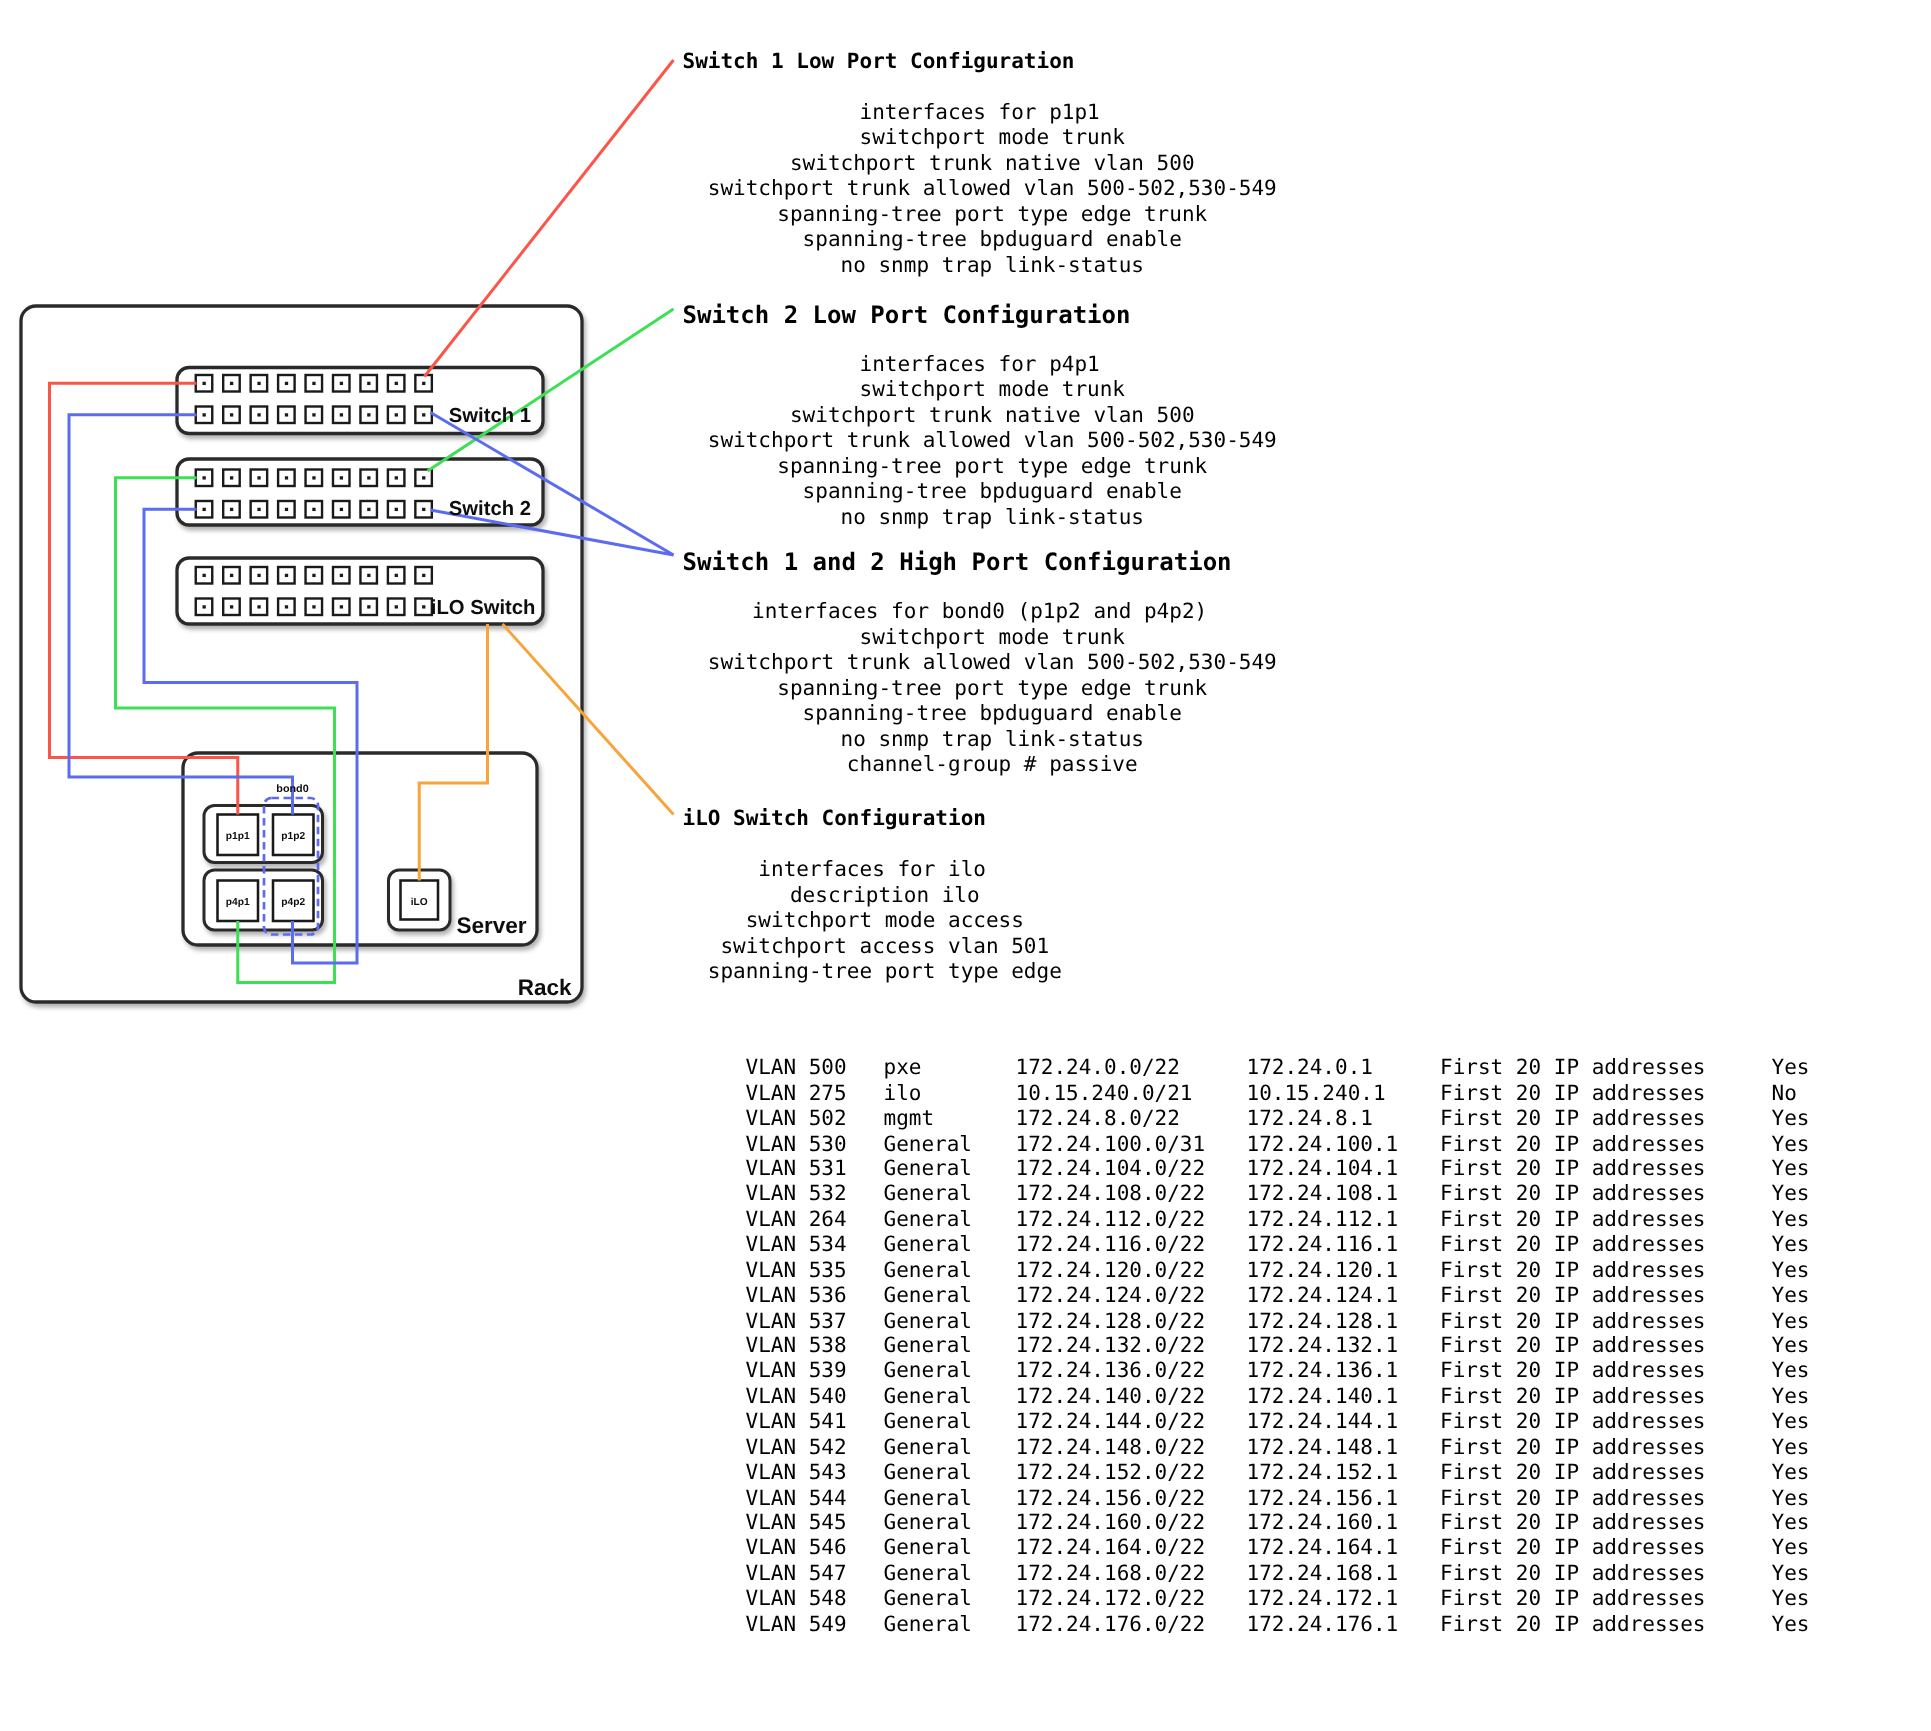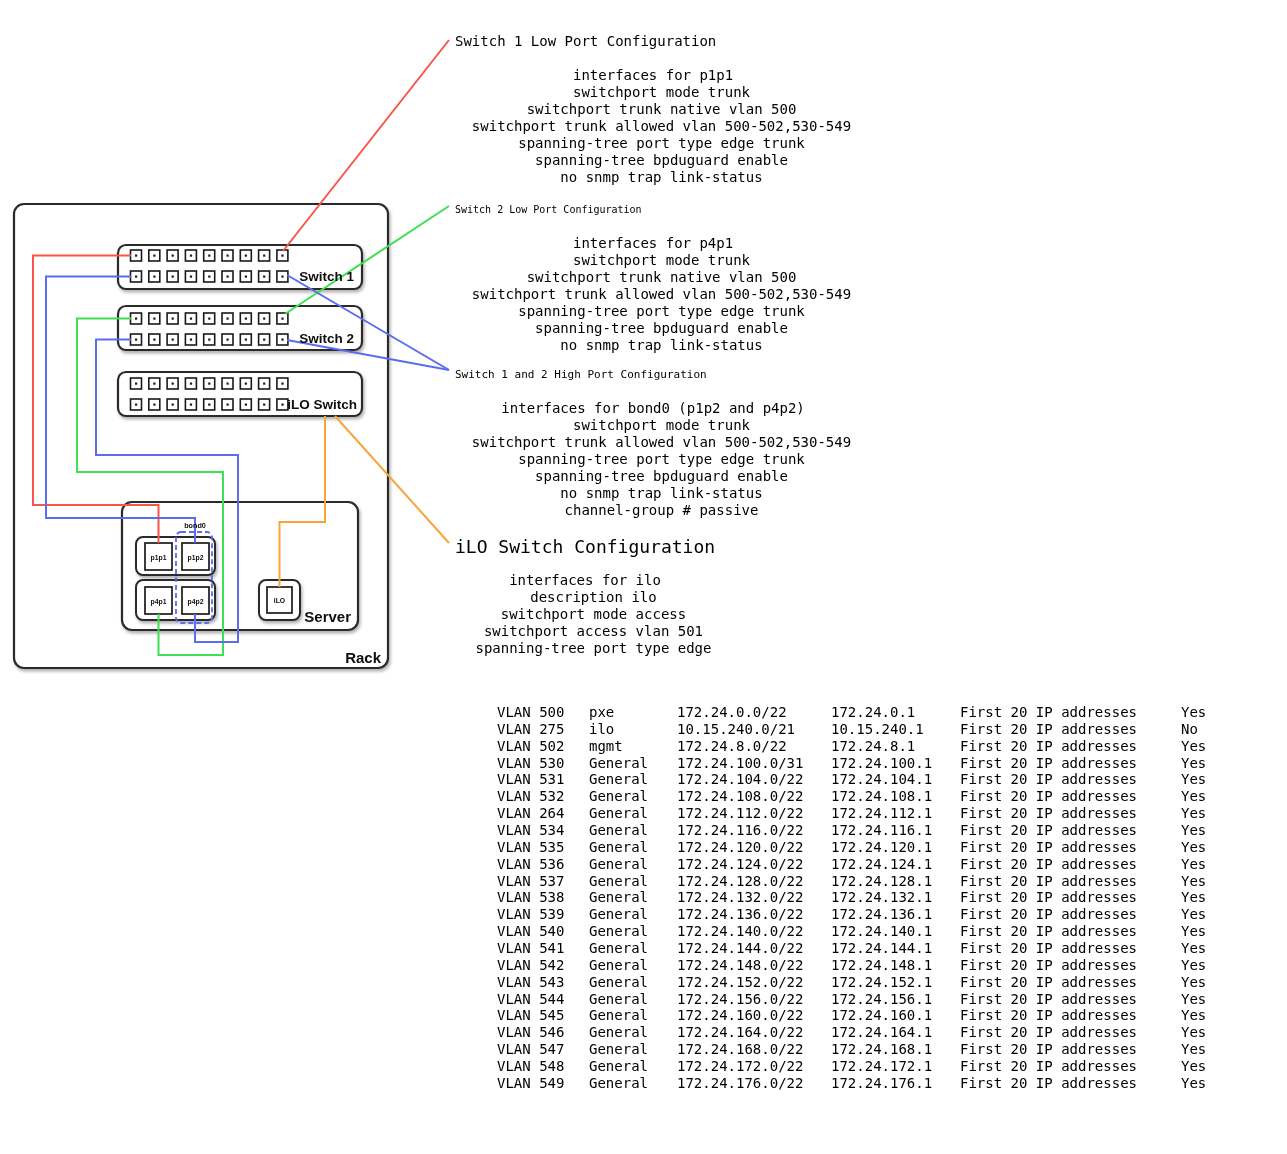--- a/index.html
+++ b/index.html
@@ -1,20 +1,20 @@
 <!DOCTYPE html>
 <html><head>
 <meta charset="utf-8">
 <style>
   html,body{margin:0;padding:0;background:#fff;}
   .canvas{position:relative;width:1287px;height:1154px;background:#fff;overflow:hidden;
           font-family:"Liberation Sans",sans-serif;color:#000;}
   svg{position:absolute;left:0;top:0;}
   .cfg{position:absolute;left:455px;font:14px/17px "DejaVu Sans Mono",monospace;color:#000;}
-  .cfg-title{font-weight:normal;white-space:pre;height:17px;}
+  .cfg-title{font-weight:bold;white-space:pre;height:17px;}
   .cfg-body{margin:17px 0 0 0;font:14px/17px "DejaVu Sans Mono",monospace;white-space:pre;text-align:center;}
   .vlan-table{position:absolute;left:453px;top:686px;font:14px/17px "DejaVu Sans Mono",monospace;}
   .thead{display:grid;grid-template-columns:92px 88px 154px 129px 221px auto;font-weight:bold;white-space:pre;}
   .tbody{margin-top:18px;}
   .trow{display:grid;grid-template-columns:92px 88px 154px 129px 221px auto;height:16.87px;line-height:16.87px;white-space:pre;margin-left:44px;}
   .svg-label{font-family:"Liberation Sans",sans-serif;font-weight:bold;fill:#0d0d0d;}
 </style>
 </head>
 <body>
 
@@ -190,41 +190,41 @@
     <h3 class="cfg-title" style="margin:0;font-size:14px">Switch 1 Low Port Configuration</h3>
     <pre class="cfg-body">interfaces for p1p1
   switchport mode trunk
   switchport trunk native vlan 500
   switchport trunk allowed vlan 500-502,530-549
   spanning-tree port type edge trunk
   spanning-tree bpduguard enable
   no snmp trap link-status</pre>
   </section>
   <section class="cfg" style="top:201px">
-    <h3 class="cfg-title" style="margin:0;font-size:10px">Switch 2 Low Port Configuration</h3>
+    <h3 class="cfg-title" style="margin:0;font-size:16px">Switch 2 Low Port Configuration</h3>
     <pre class="cfg-body">interfaces for p4p1
   switchport mode trunk
   switchport trunk native vlan 500
   switchport trunk allowed vlan 500-502,530-549
   spanning-tree port type edge trunk
   spanning-tree bpduguard enable
   no snmp trap link-status</pre>
   </section>
   <section class="cfg" style="top:366px">
-    <h3 class="cfg-title" style="margin:0;font-size:11px">Switch 1 and 2 High Port Configuration</h3>
+    <h3 class="cfg-title" style="margin:0;font-size:16px">Switch 1 and 2 High Port Configuration</h3>
     <pre class="cfg-body">interfaces for bond0 (p1p2 and p4p2)
   switchport mode trunk
   switchport trunk allowed vlan 500-502,530-549
   spanning-tree port type edge trunk
   spanning-tree bpduguard enable
   no snmp trap link-status
   channel-group # passive</pre>
   </section>
   <section class="cfg" style="top:538px">
-    <h3 class="cfg-title" style="margin:0;font-size:18px">iLO Switch Configuration</h3>
+    <h3 class="cfg-title" style="margin:0;font-size:14px">iLO Switch Configuration</h3>
     <pre class="cfg-body">interfaces for ilo
   description ilo
   switchport mode access
   switchport access vlan 501
   spanning-tree port type edge</pre>
   </section>
 
   <div class="vlan-table">
     <div class="tbody">
         <div class="trow"><span>VLAN 500</span><span>pxe</span><span>172.24.0.0/22</span><span>172.24.0.1</span><span>First 20 IP addresses</span><span>Yes</span></div>

